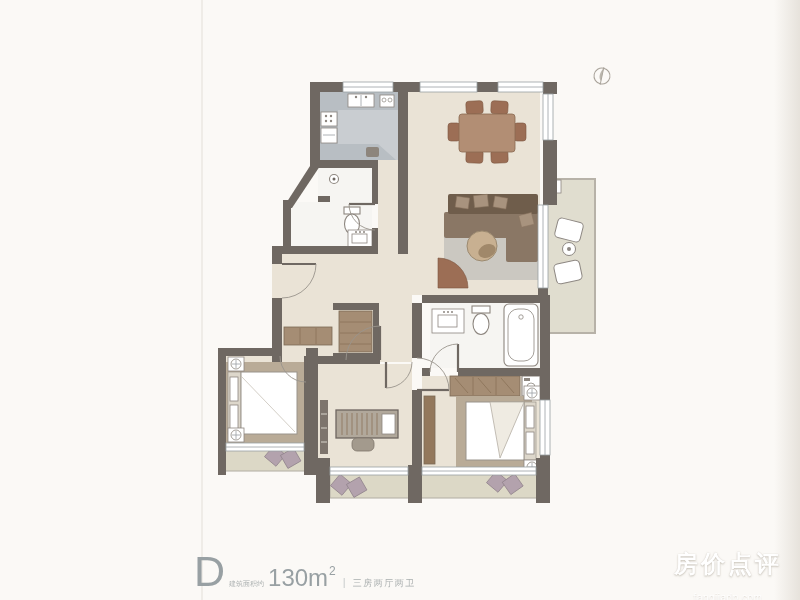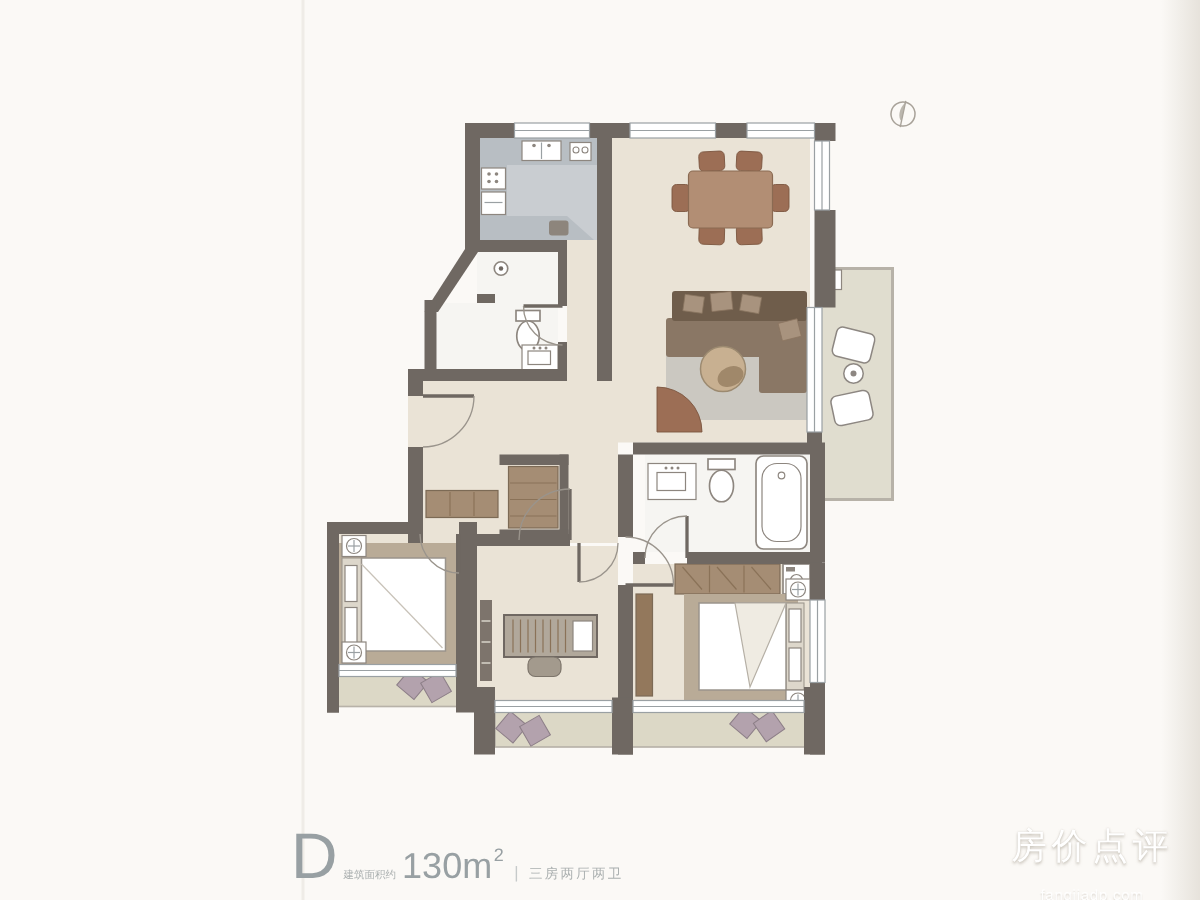--- a/index.html
+++ b/index.html
@@ -45,21 +45,21 @@
     color:var(--text-gray,#98a0a3);}
   .cap-d{font-size:43px;line-height:1;}
   .cap-note{font-size:7px;color:var(--text-small,#abb0b0);margin:0 4px 0 4px;letter-spacing:0;}
   .cap-area{font-size:24px;}
   .cap-sup{font-size:12px;position:relative;top:-11px;margin-left:1px;}
   .cap-div{font-size:11px;color:#c6caca;margin:0 7px;}
   .cap-rooms{font-size:9px;color:var(--text-small,#abb0b0);letter-spacing:1.5px;}
 
   .watermark{position:absolute;right:5px;top:548px;width:134px;text-align:center;
     color:var(--watermark,#ffffff);}
-  .wm-title{font-size:24px;font-weight:normal;letter-spacing:3px;
+  .wm-title{font-size:24px;font-weight:bold;letter-spacing:3px;
     text-shadow:0 1px 2px rgba(164,156,142,.55),0 0 1px rgba(164,156,142,.4);}
   .wm-domain{font-size:10px;letter-spacing:.5px;margin-top:12px;opacity:.92;
     text-shadow:0 1px 1px rgba(164,156,142,.4);}
 </style>
 </head>
 <body>
 
 <div class="page">
   <div class="crease"></div>
 

